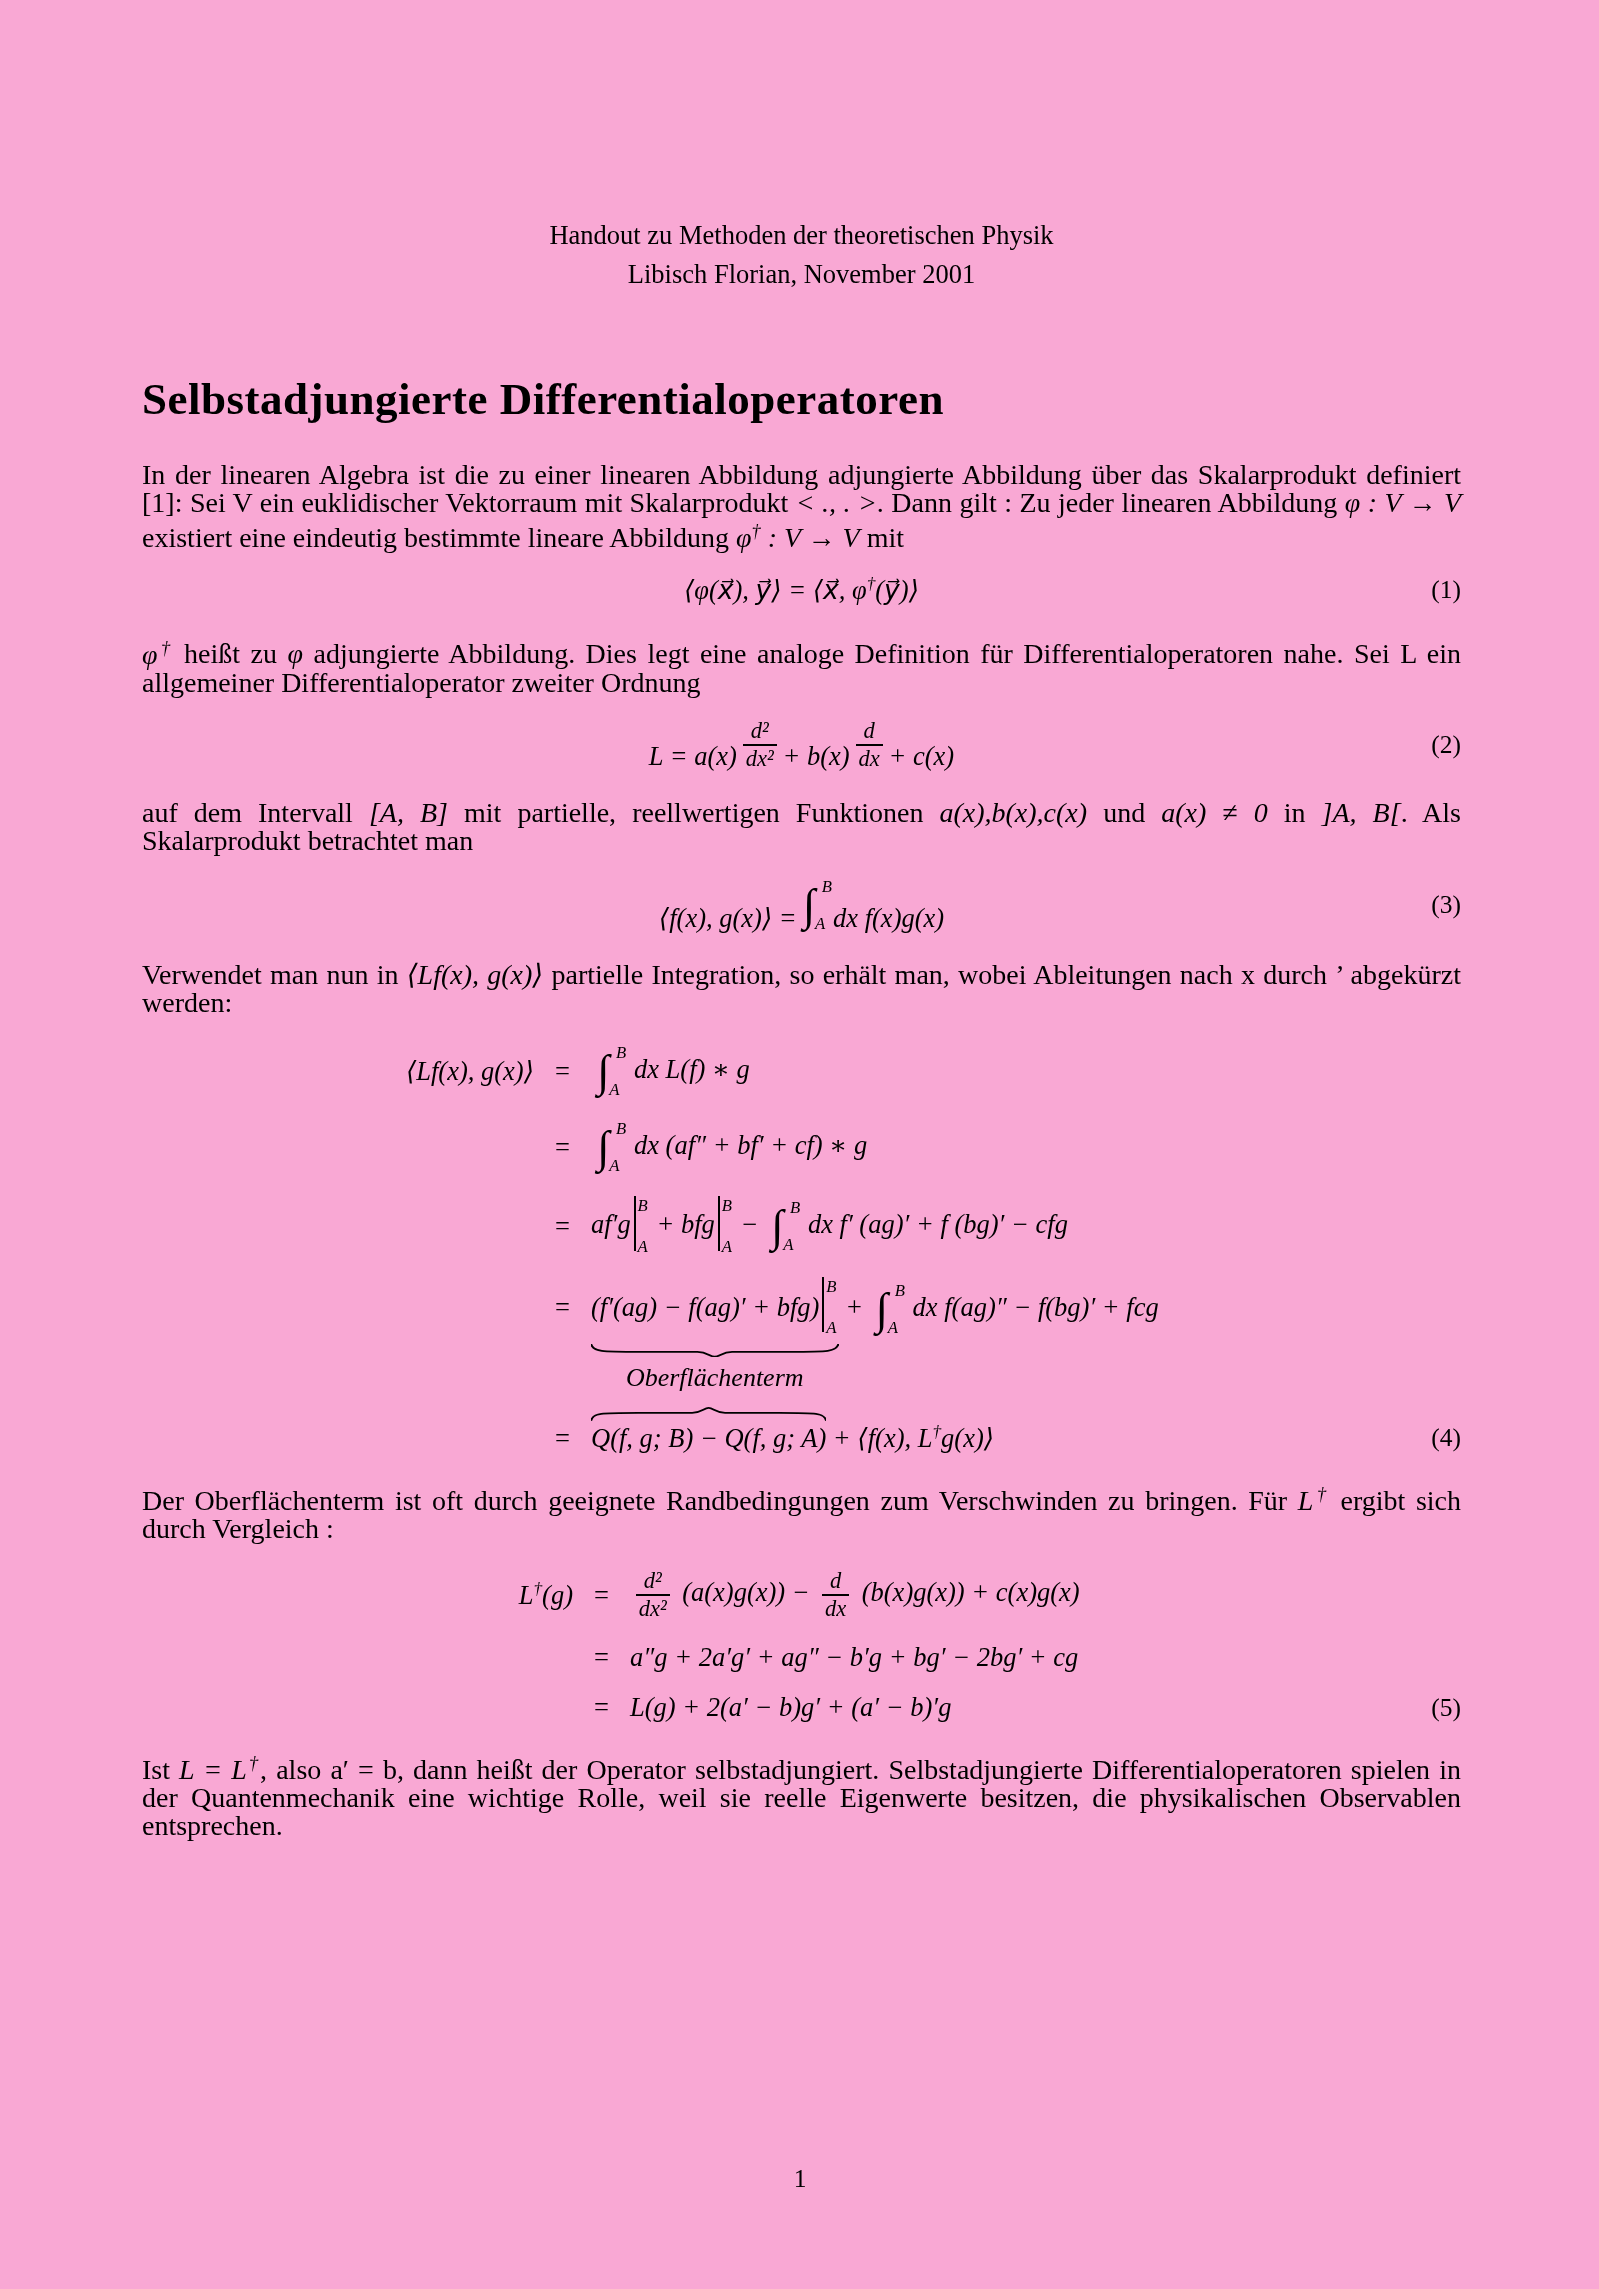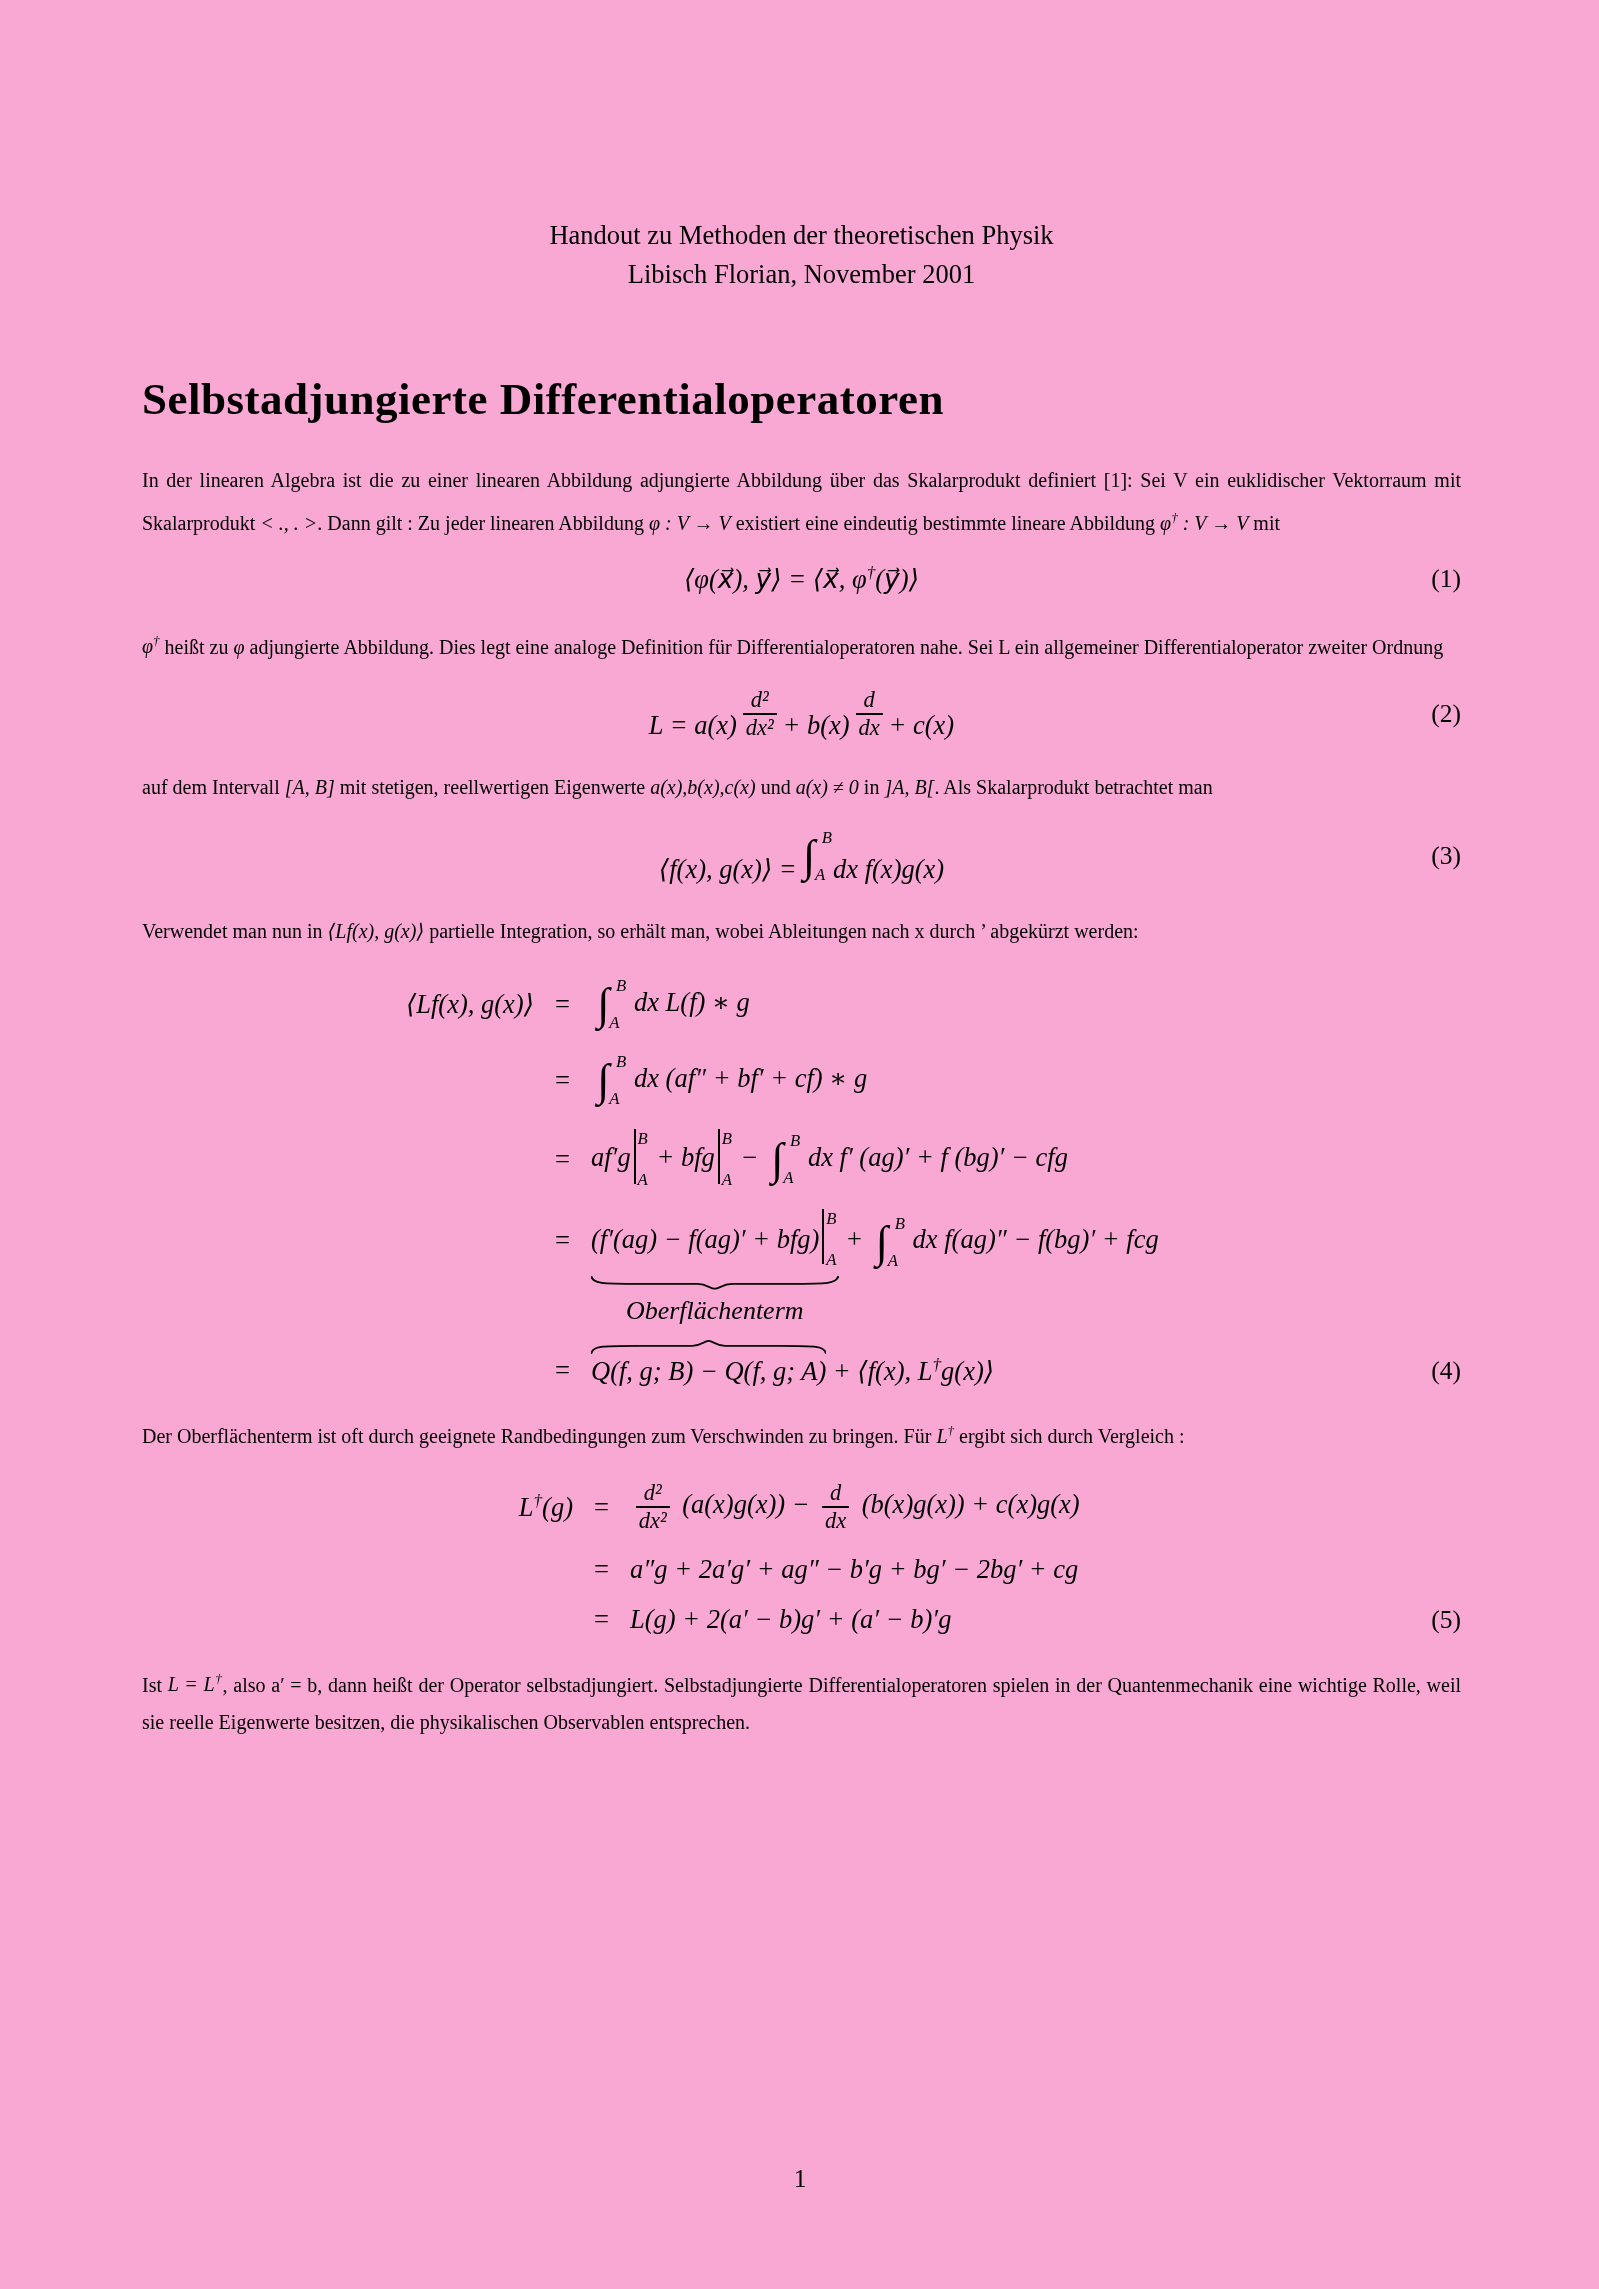--- a/index.html
+++ b/index.html
@@ -15,21 +15,21 @@
   .content { position:absolute; left:142px; width:1319px; top:0; }
 
   .doc-header { margin-top:216px; text-align:center; font-size:26.5px; line-height:39px; }
 
   .title {
     margin:78px 0 35px 0;
     font-size:45px; font-weight:bold; letter-spacing:0.5px;
     line-height:1.2;
   }
 
-  .para { font-size:20px; line-height:38px; text-align:justify; margin:0 0 21.6px 0; }
+  .para { font-size:28px; line-height:28px; text-align:justify; margin:0 0 21.6px 0; }
 
   .m, .m span, .m sup { font-style:italic; }
   sup { font-size:0.65em; }
 
   
   .eqrow { position:relative; text-align:center; margin:21.6px 0 27.4px 0; font-size:26.5px; }
   .eqlabel {
     position:absolute; right:0; top:50%; transform:translateY(-50%);
     font-style:normal; font-size:25.5px;
   }
@@ -108,21 +108,21 @@
         <span>+ b(x)</span>
         <span class="frac">
             <span class="num">d</span>
             <span class="den">dx</span>
           </span>
         <span>+ c(x)</span>
       </span>
       <span class="eqlabel">(2)</span>
     </div>
 
-    <p class="para"><span>auf dem Intervall </span><span class="m">[A, B]</span><span> mit stetigen, reellwertigen Eigenwerte </span><span class="m">a(x),b(x),c(x)</span><span> und </span><span class="m">a(x) ≠ 0</span><span> in </span><span class="m">]A, B[</span><span>. Als Skalarprodukt betrachtet man</span></p>
+    <p class="para"><span>auf dem Intervall </span><span class="m">[A, B]</span><span> mit partielle, reellwertigen Funktionen </span><span class="m">a(x),b(x),c(x)</span><span> und </span><span class="m">a(x) ≠ 0</span><span> in </span><span class="m">]A, B[</span><span>. Als Skalarprodukt betrachtet man</span></p>
 
     <div class="eqrow">
       <span class="eqbody m">
         <span>⟨f(x), g(x)⟩ =</span>
         <span class="int">
             <span class="isym">∫</span>
             <span class="ilims">
               <span class="itop m">B</span>
               <span class="ibot m">A</span>
             </span>

